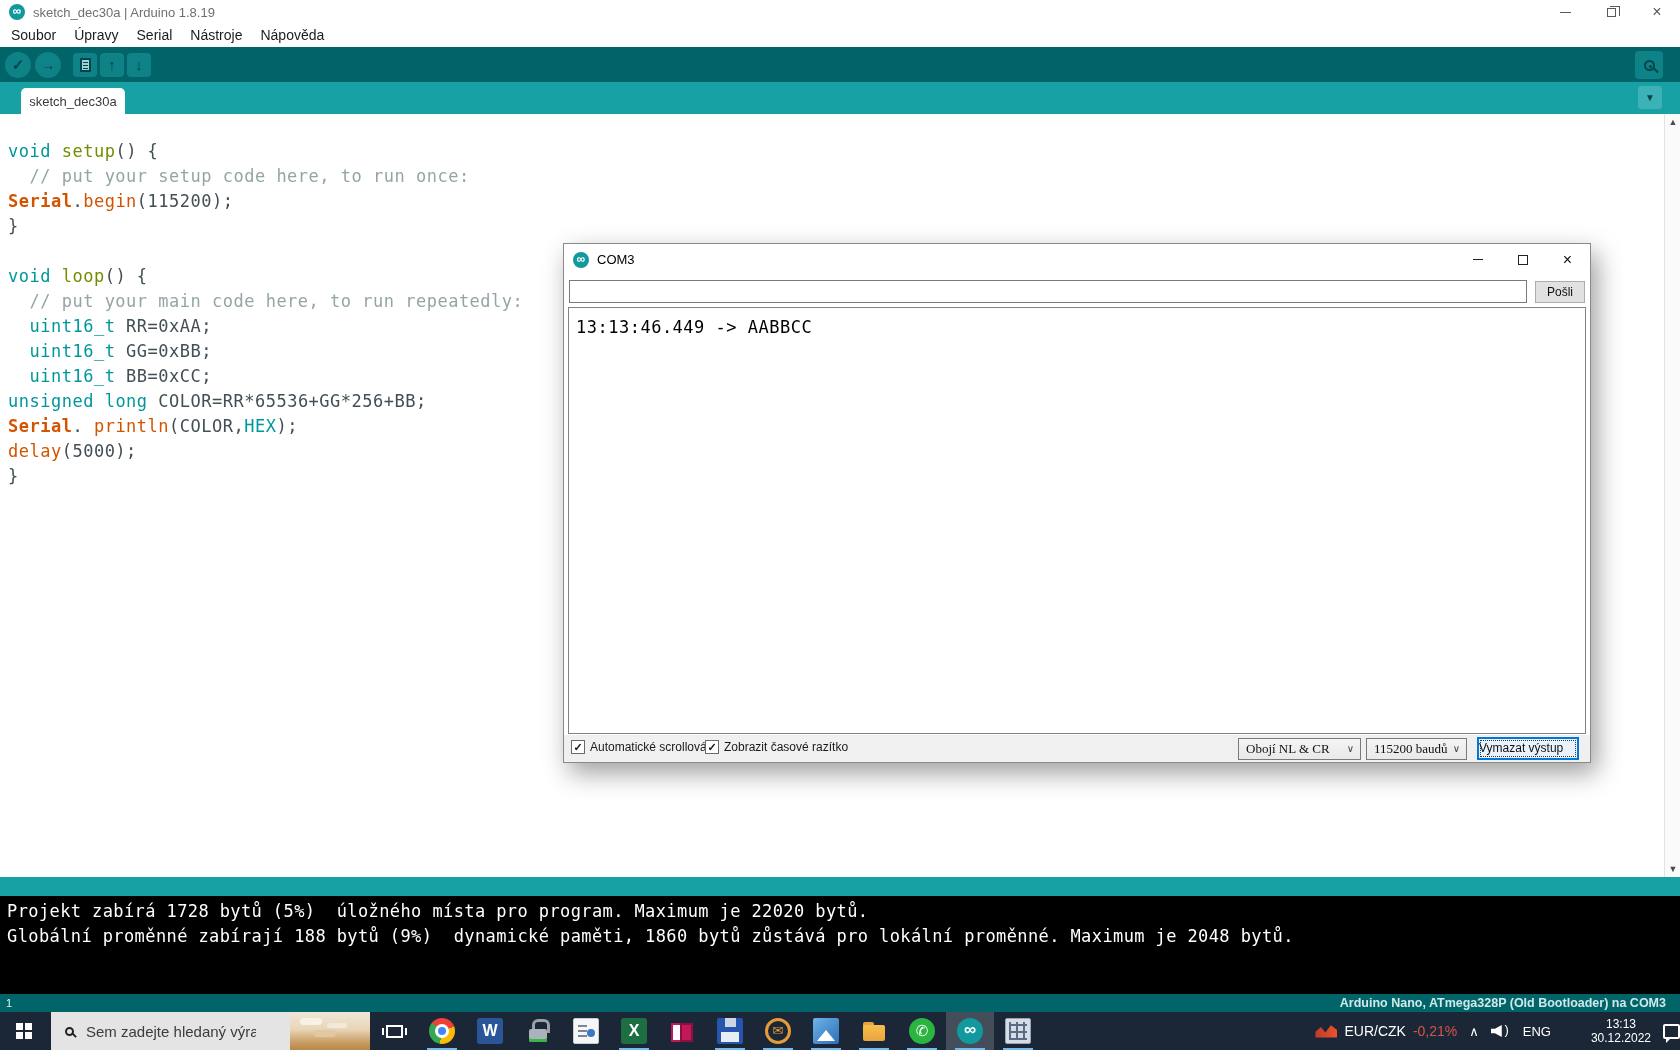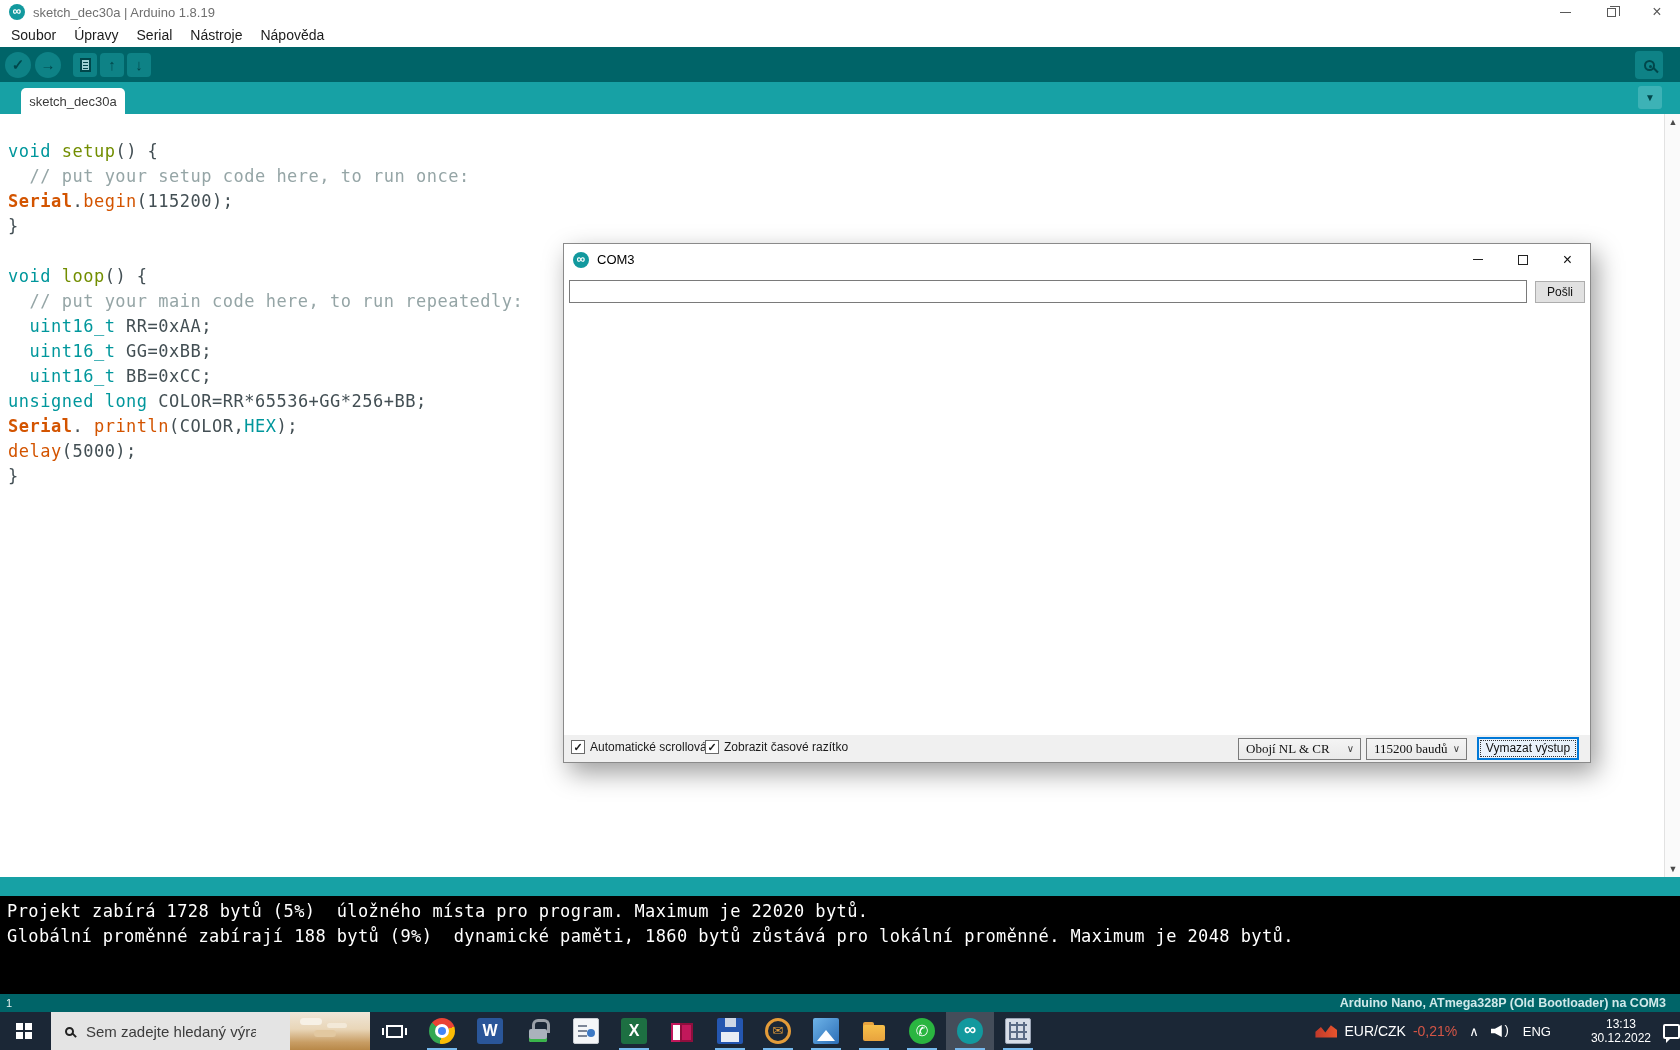--- a/index.html
+++ b/index.html
@@ -104,21 +104,21 @@
              font-size:11px; font-weight:bold; line-height:12px; text-align:center; }
   .chk-label { font-size:12px; color:#1a1a1a; }
   .sm-check-autoscroll { left:7px; } .sm-check-timestamp { left:141px; }
   .sm-select { position:absolute; top:3px; height:22px; background:linear-gradient(#f4f4f4,#e9e9e9);
                border:1px solid #7a7a7a; font-size:13px; color:#111; line-height:20px; padding-left:7px;font-family:Liberation Serif, serif; }
   .sm-select .chev { position:absolute; right:6px; top:0; font-size:10px; color:#444; line-height:20px; }
   .sm-select-ending { left:674px; width:123px; }
   .sm-select-baud { left:802px; width:101px; }
   .sm-clear { position:absolute; left:913px; top:2px; width:102px; height:23px; background:#e9f2fb;
               border:2px solid #0078d7; outline:1px dotted #333; outline-offset:-4px;
-              font-size:12px; color:#111; text-align:center; line-height:19px; }
+              font-size:12px; color:#111; text-align:left; line-height:19px; }
 
   
   .taskbar { position:absolute; left:0; top:1012px; width:1680px; height:38px; background:#1b2736;
              display:flex; align-items:stretch; z-index:20; }
   .start { width:48px; display:flex; align-items:center; justify-content:center; }
   .winlogo { display:grid; grid-template-columns:7px 7px; grid-template-rows:7px 7px; gap:2px; }
   .winlogo span { background:#fff; }
   .searchbox { width:319px; margin:0 0 0 3px; background:#e4e4e4; display:flex; align-items:center;
                position:relative; }
   .search-mag { position:relative; width:9px; height:9px; border:2px solid #222; border-radius:50%;
@@ -297,20 +297,23 @@
             <span class="sm-glyph-close">×</span>
           </div>
       </div>
     </div>
 
     <div class="sm-sendrow">
       <input class="sm-input" value="" style="">
       <div class="sm-send">Pošli</div>
     </div>
 
+    <div class="sm-output">
+        <div class="sm-output-line">13:13:46.449 -&gt; AABBCC</div>
+      </div>
 
     <div class="sm-bottombar">
       <div class="sm-check sm-check-autoscroll">
         <span class="chk-box">✓</span>
         <span class="chk-label">Automatické scrollování</span>
       </div>
       <div class="sm-check sm-check-timestamp">
         <span class="chk-box">✓</span>
         <span class="chk-label">Zobrazit časové razítko</span>
       </div>

